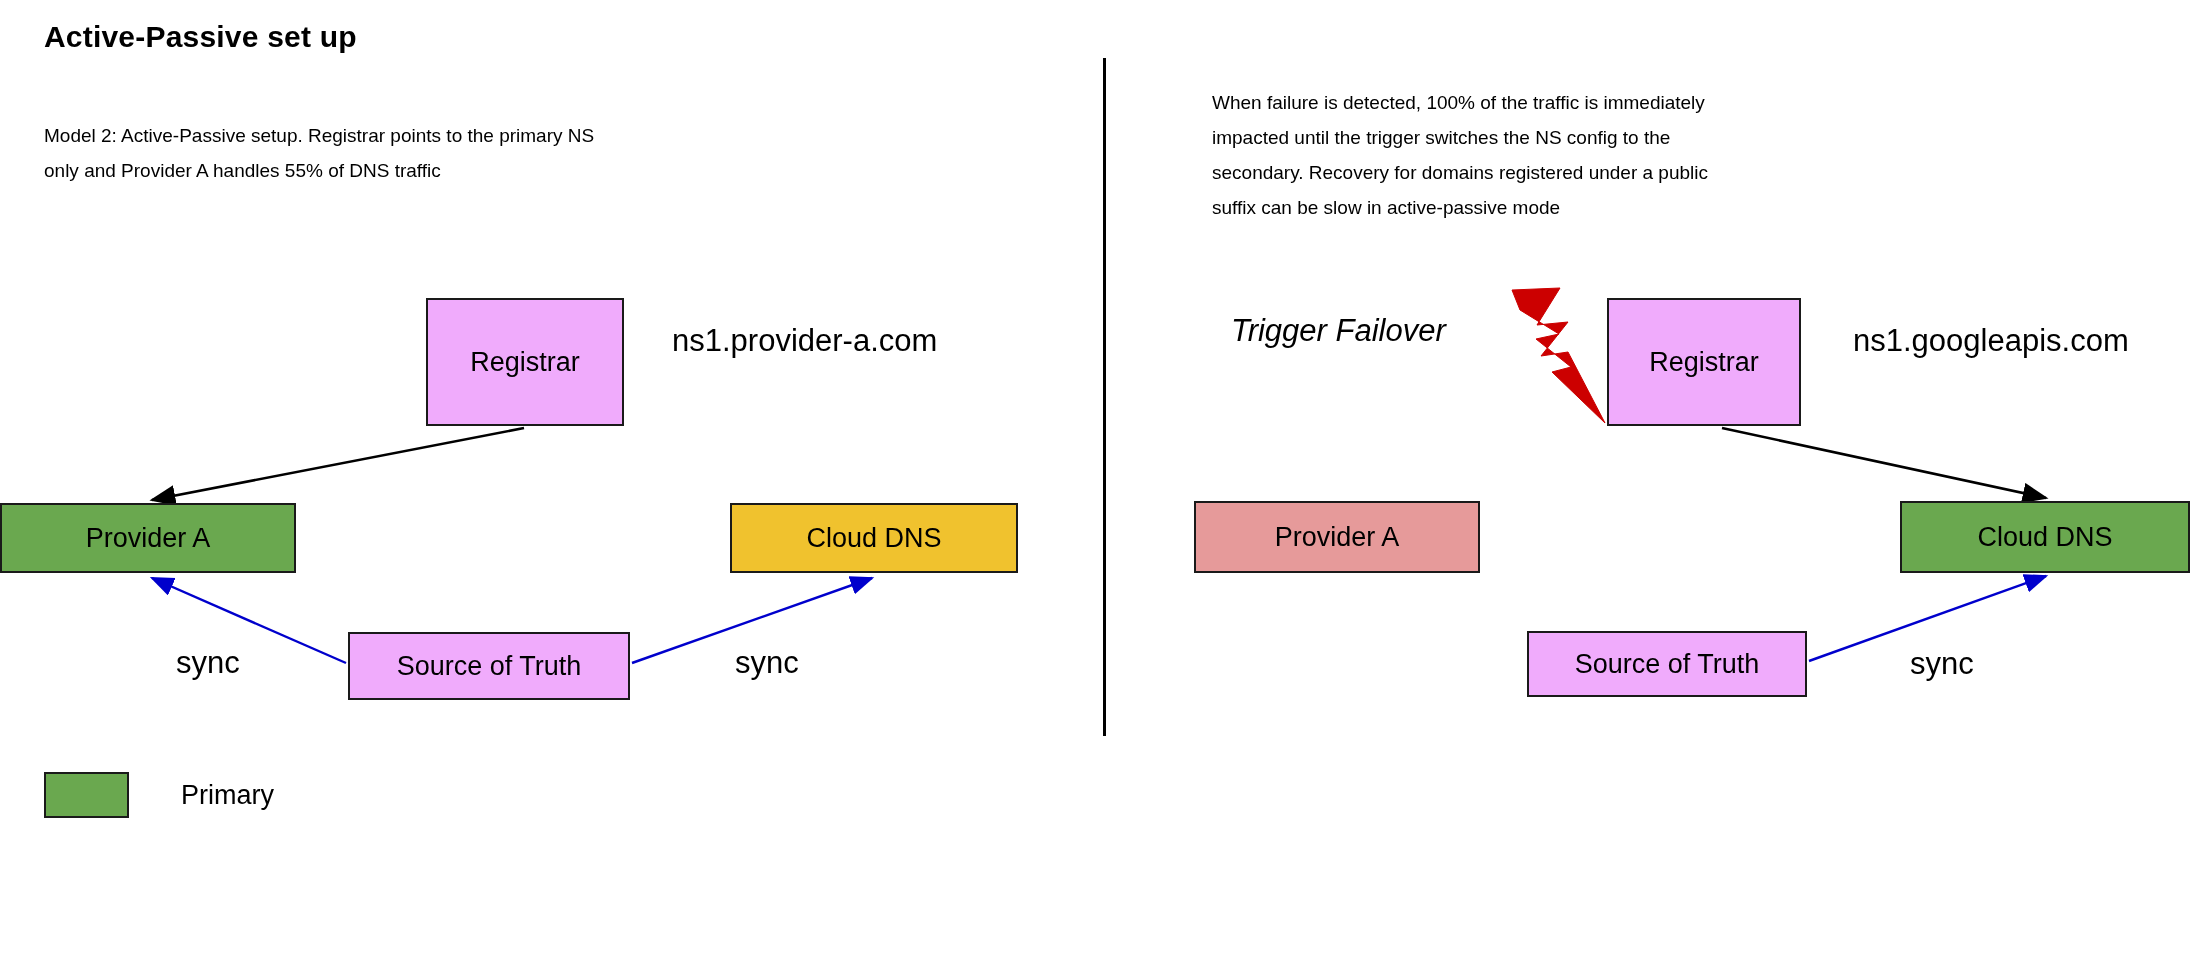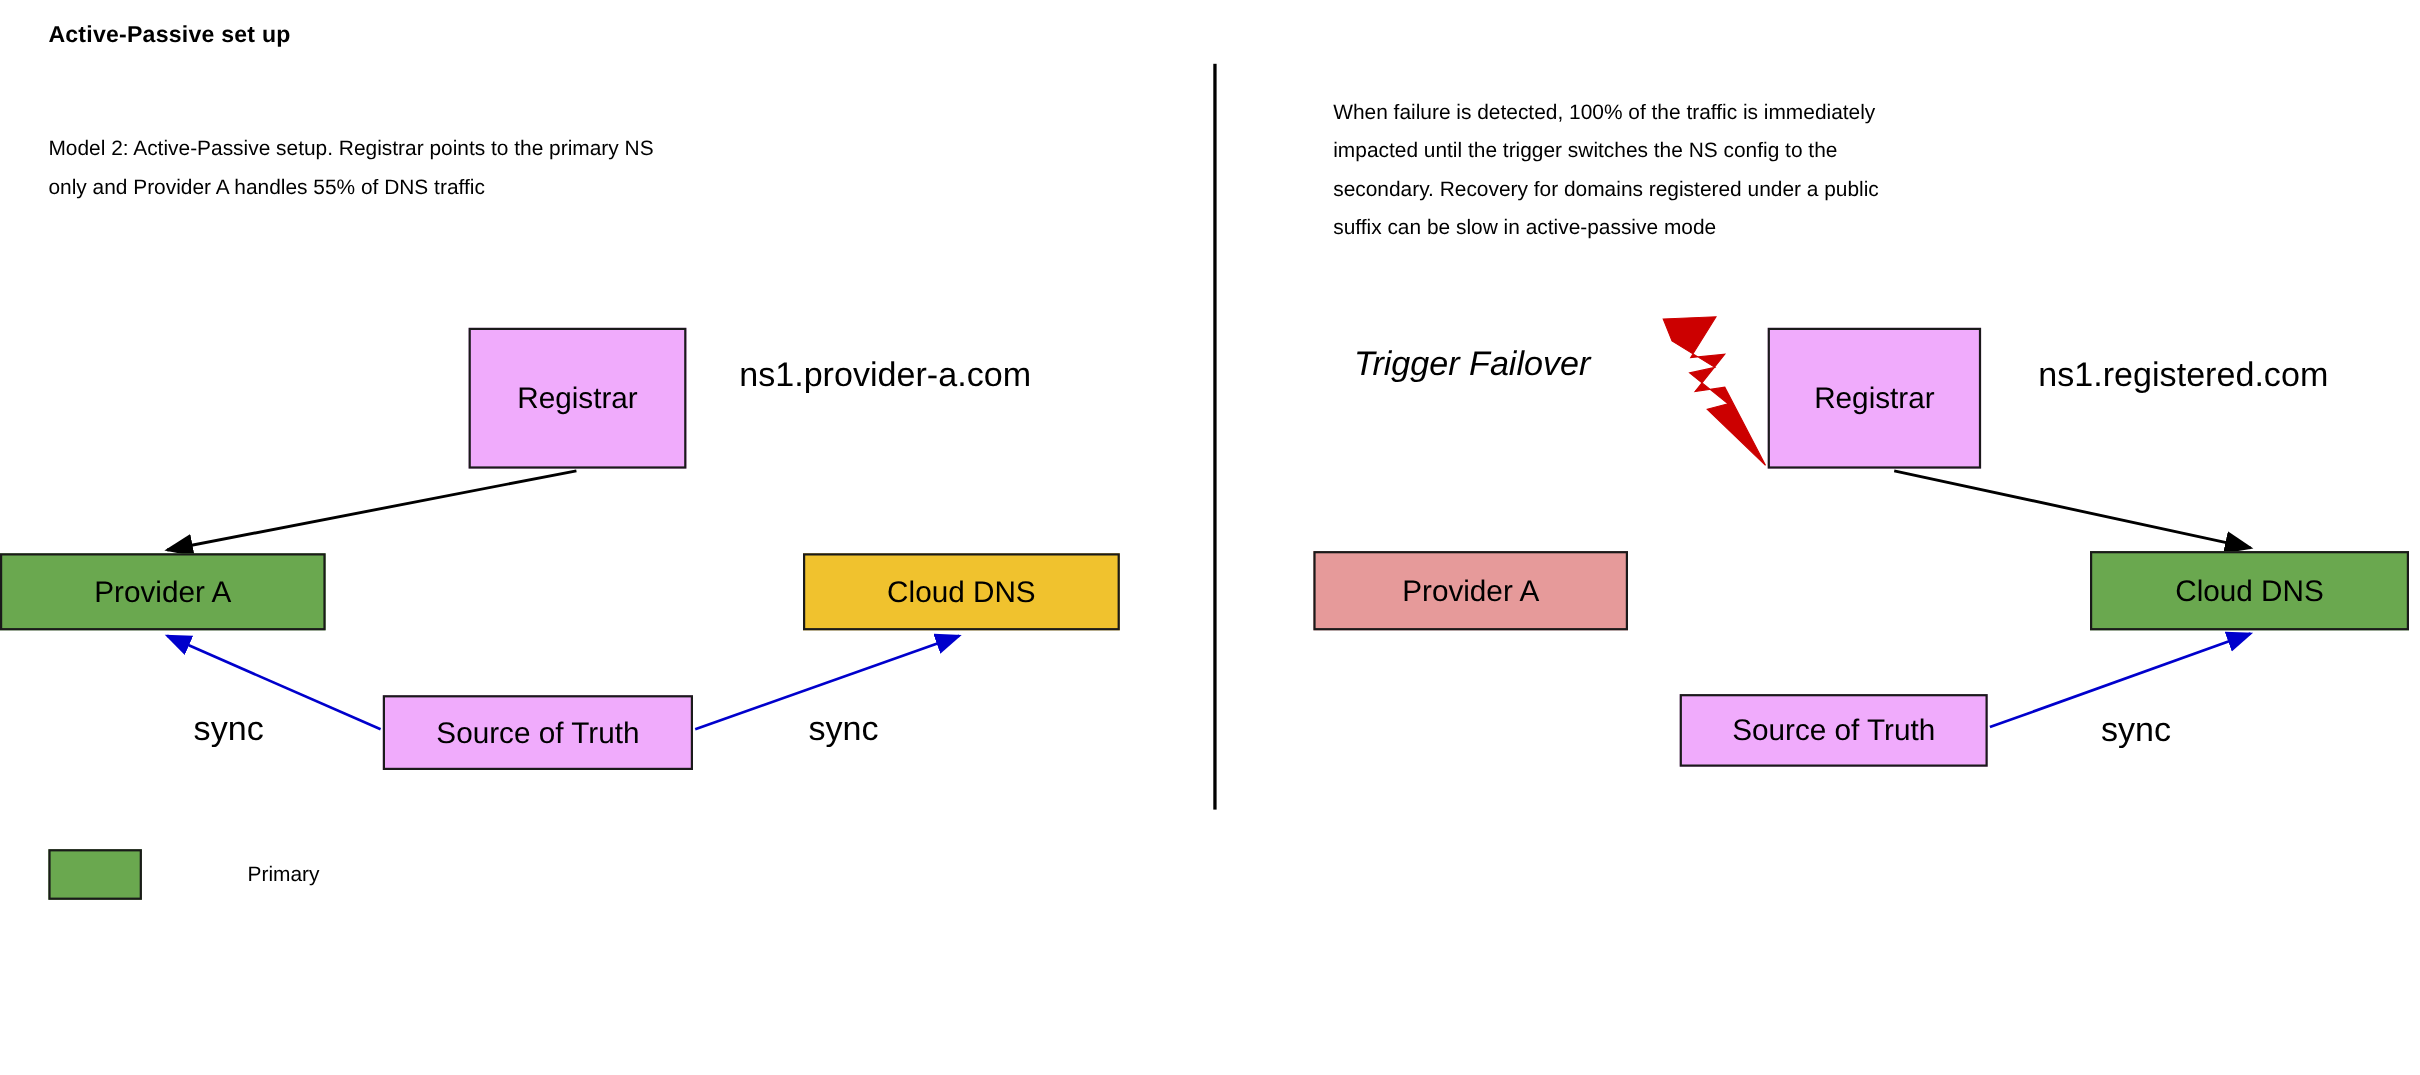--- a/index.html
+++ b/index.html
@@ -16,21 +16,21 @@
     overflow: hidden;
   }
 
   
   .abs { position: absolute; }
 
   
   #page-title {
     left: 44px;
     top: 20px;
-    font-size: 21px;
+    font-size: 30px;
     font-weight: bold;
     letter-spacing: 0.2px;
     white-space: nowrap;
   }
 
   .body-text {
     font-size: 19px;
     line-height: 35px;
     white-space: pre-line;
   }
@@ -119,22 +119,22 @@
     box-sizing: border-box;
     width: 85px;
     height: 46px;
     border: 2px solid #1a1a1a;
     flex: 0 0 auto;
   }
   .legend-swatch.green  { background: #6aa84f; }
   .legend-swatch.yellow { background: #f0c22e; }
   .legend-swatch.red    { background: #e69a9a; }
   .legend-label {
-    margin-left: 96px;
-    font-size: 19px;
+    margin-left: 52px;
+    font-size: 27px;
     white-space: nowrap;
     line-height: 1;
   }
 </style>
 </head>
 <body>
 
 <div class="abs" id="page-title">Active-Passive set up</div>
 
 <div class="abs" id="panel-divider"></div>
@@ -198,21 +198,21 @@
 <div class="abs diagram-label" id="left-sync-2">sync</div>
 
 <div class="abs node blue" id="right-registrar">Registrar</div>
 
 <div class="abs node red" id="right-provider-a">Provider A</div>
 
 <div class="abs node green" id="right-cloud-dns">Cloud DNS</div>
 
 <div class="abs node blue" id="right-source-truth">Source of Truth</div>
 
-<div class="abs diagram-label" id="right-ns-label">ns1.registered.com</div>
+<div class="abs diagram-label" id="right-ns-label">ns1.googleapis.com</div>
 
 <div class="abs diagram-label" id="right-sync-1">sync</div>
 
 <div class="abs diagram-label" id="trigger-label">Trigger Failover</div>
 
 <div id="legend">
 
   <div class="legend-row">
     <div class="legend-swatch green"></div>
     <div class="legend-label">Primary</div>

